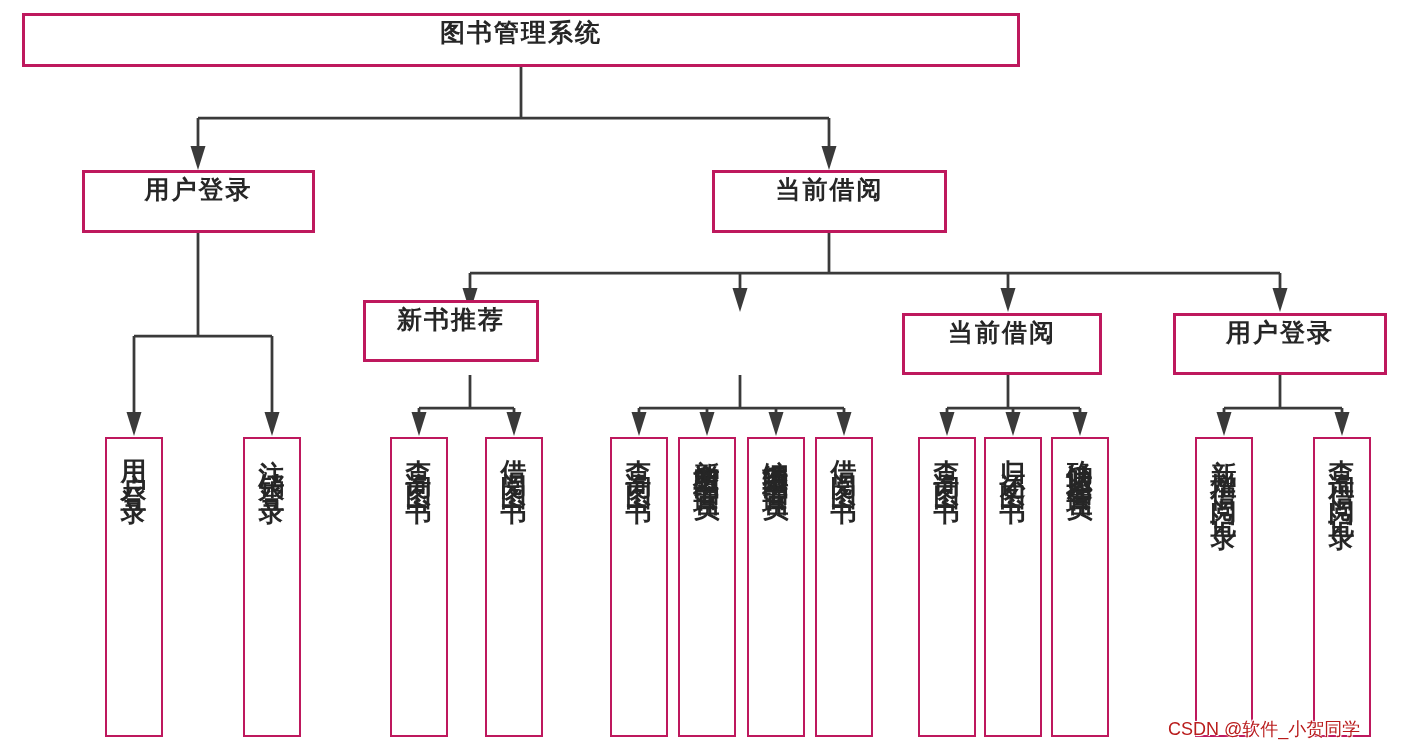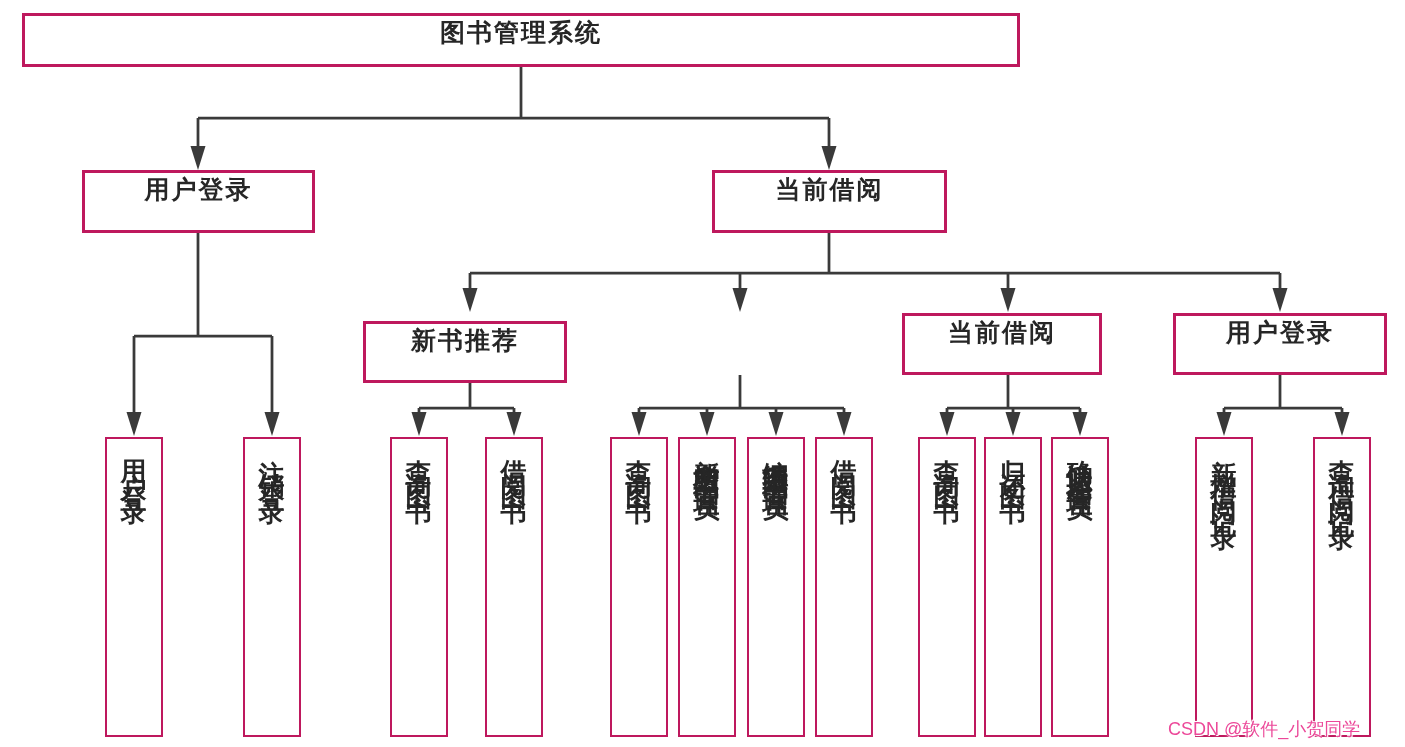--- a/index.html
+++ b/index.html
@@ -45,21 +45,21 @@
     letter-spacing: 13px;
     line-height: 1;
     white-space: nowrap;
   }
   .vbox.tight span { letter-spacing: 5px; }
   .watermark {
     position: absolute;
     left: 1168px;
     top: 717px;
     font-size: 18px;
-    color: #ec4899;
+    color: #b91c1c;
     white-space: nowrap;
     text-shadow: 1px 1px 0 #ffffff, -1px -1px 0 #ffffff, 0 0 3px #ffffff;
   }
 </style>
 </head>
 <body>
 
 <div class="stage">
 
   <svg class="connectors" viewBox="0 0 1405 747" xmlns="http://www.w3.org/2000/svg">
@@ -88,21 +88,21 @@
     <span>图书管理系统</span>
   </div>
 
   <div class="box hbox" style="left:82px; top:170px; width:233px; height:63px;">
     <span>用户登录</span>
   </div>
   <div class="box hbox" style="left:712px; top:170px; width:235px; height:63px;">
     <span>当前借阅</span>
   </div>
 
-  <div class="box hbox" style="left:363px; top:321px; width:204px; height:62px;">
+  <div class="box hbox" style="left:363px; top:300px; width:176px; height:62px;">
     <span>新书推荐</span>
   </div>
   <div class="box hbox" style="left:902px; top:313px; width:200px; height:62px;">
     <span>当前借阅</span>
   </div>
   <div class="box hbox" style="left:1173px; top:313px; width:214px; height:62px;">
     <span>用户登录</span>
   </div>
 
   <div class="box vbox" style="left:105px;">

